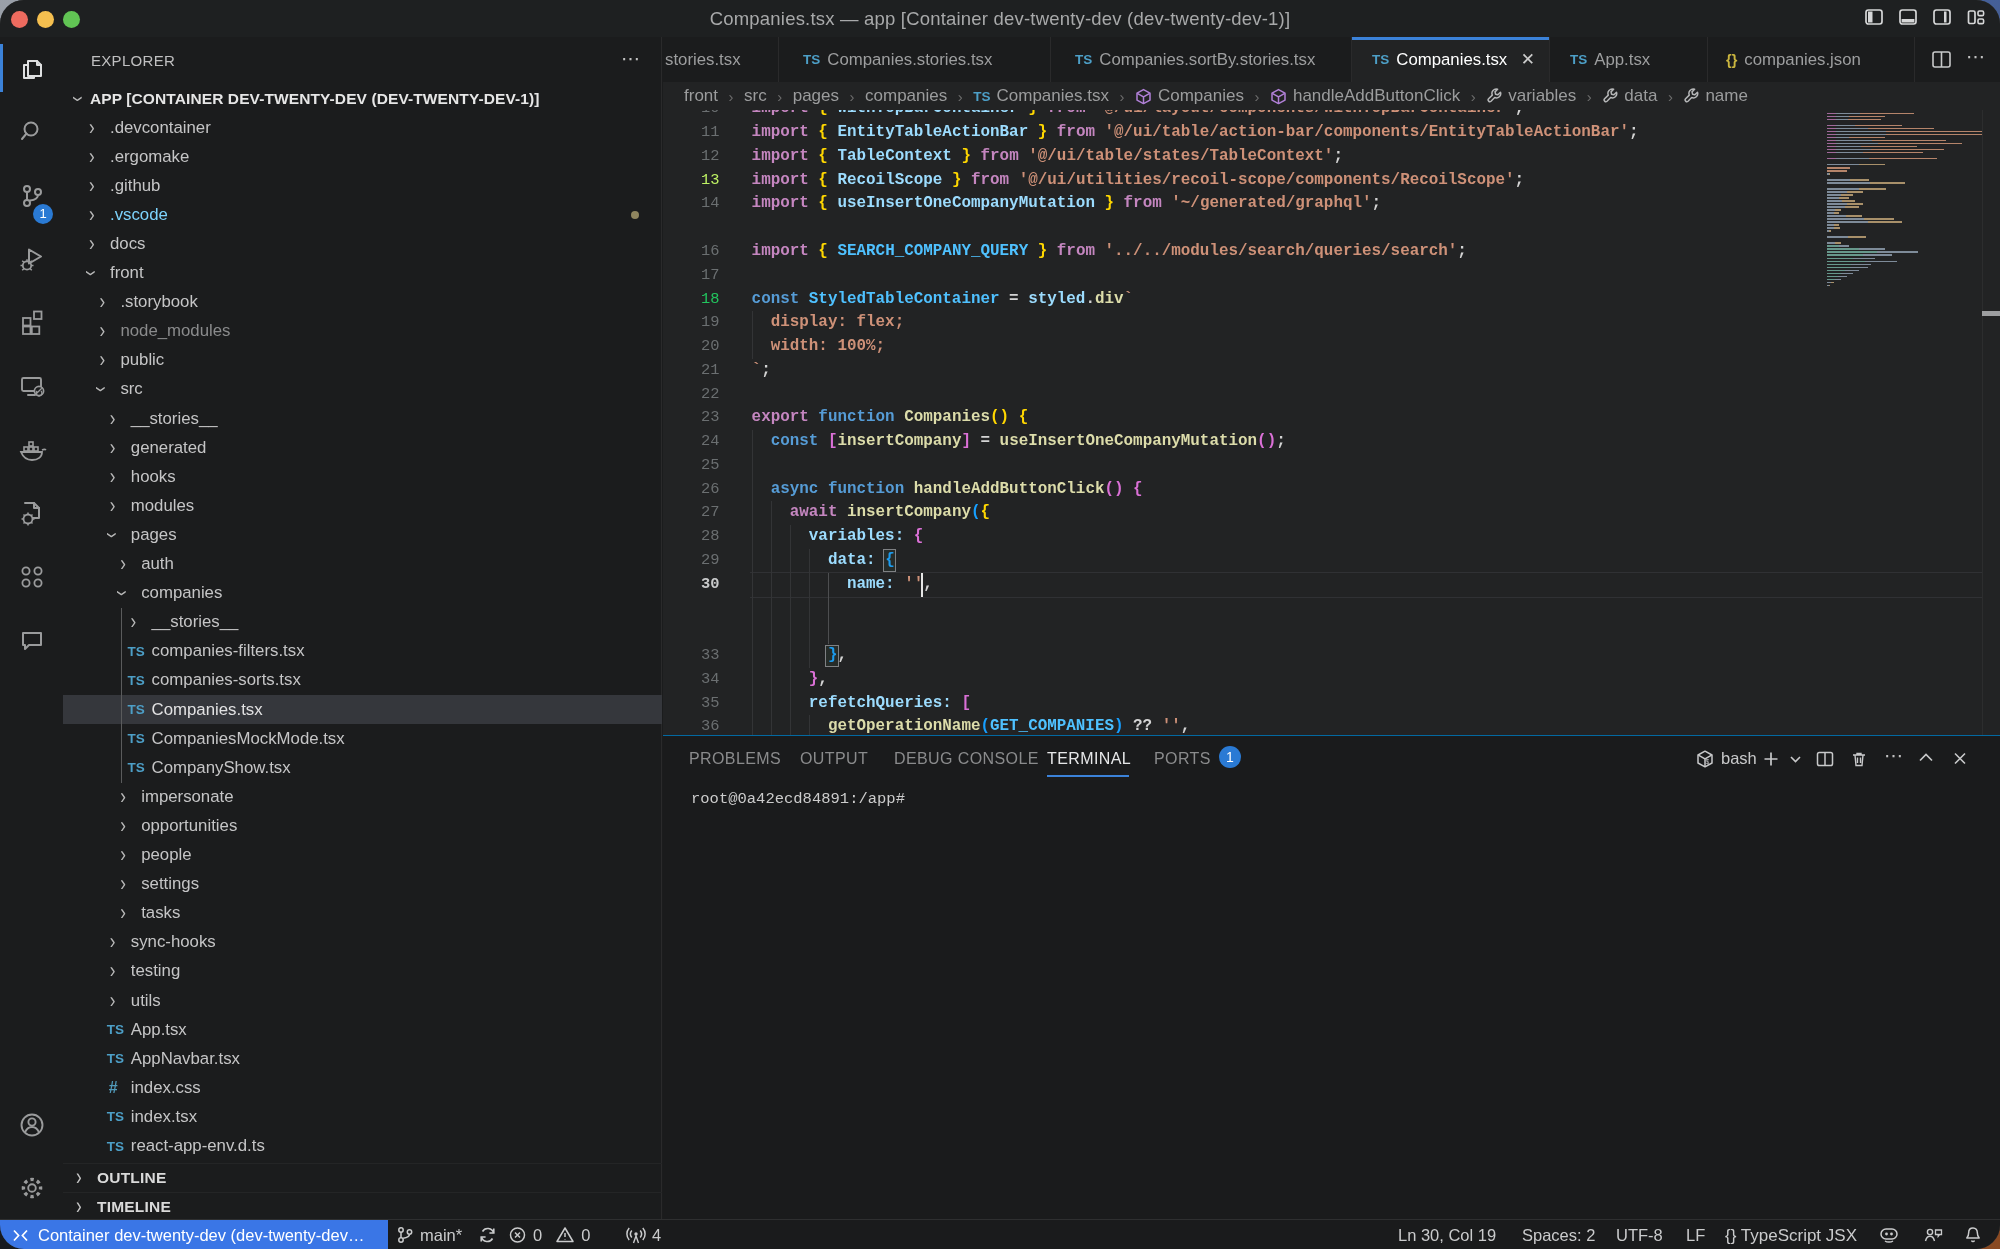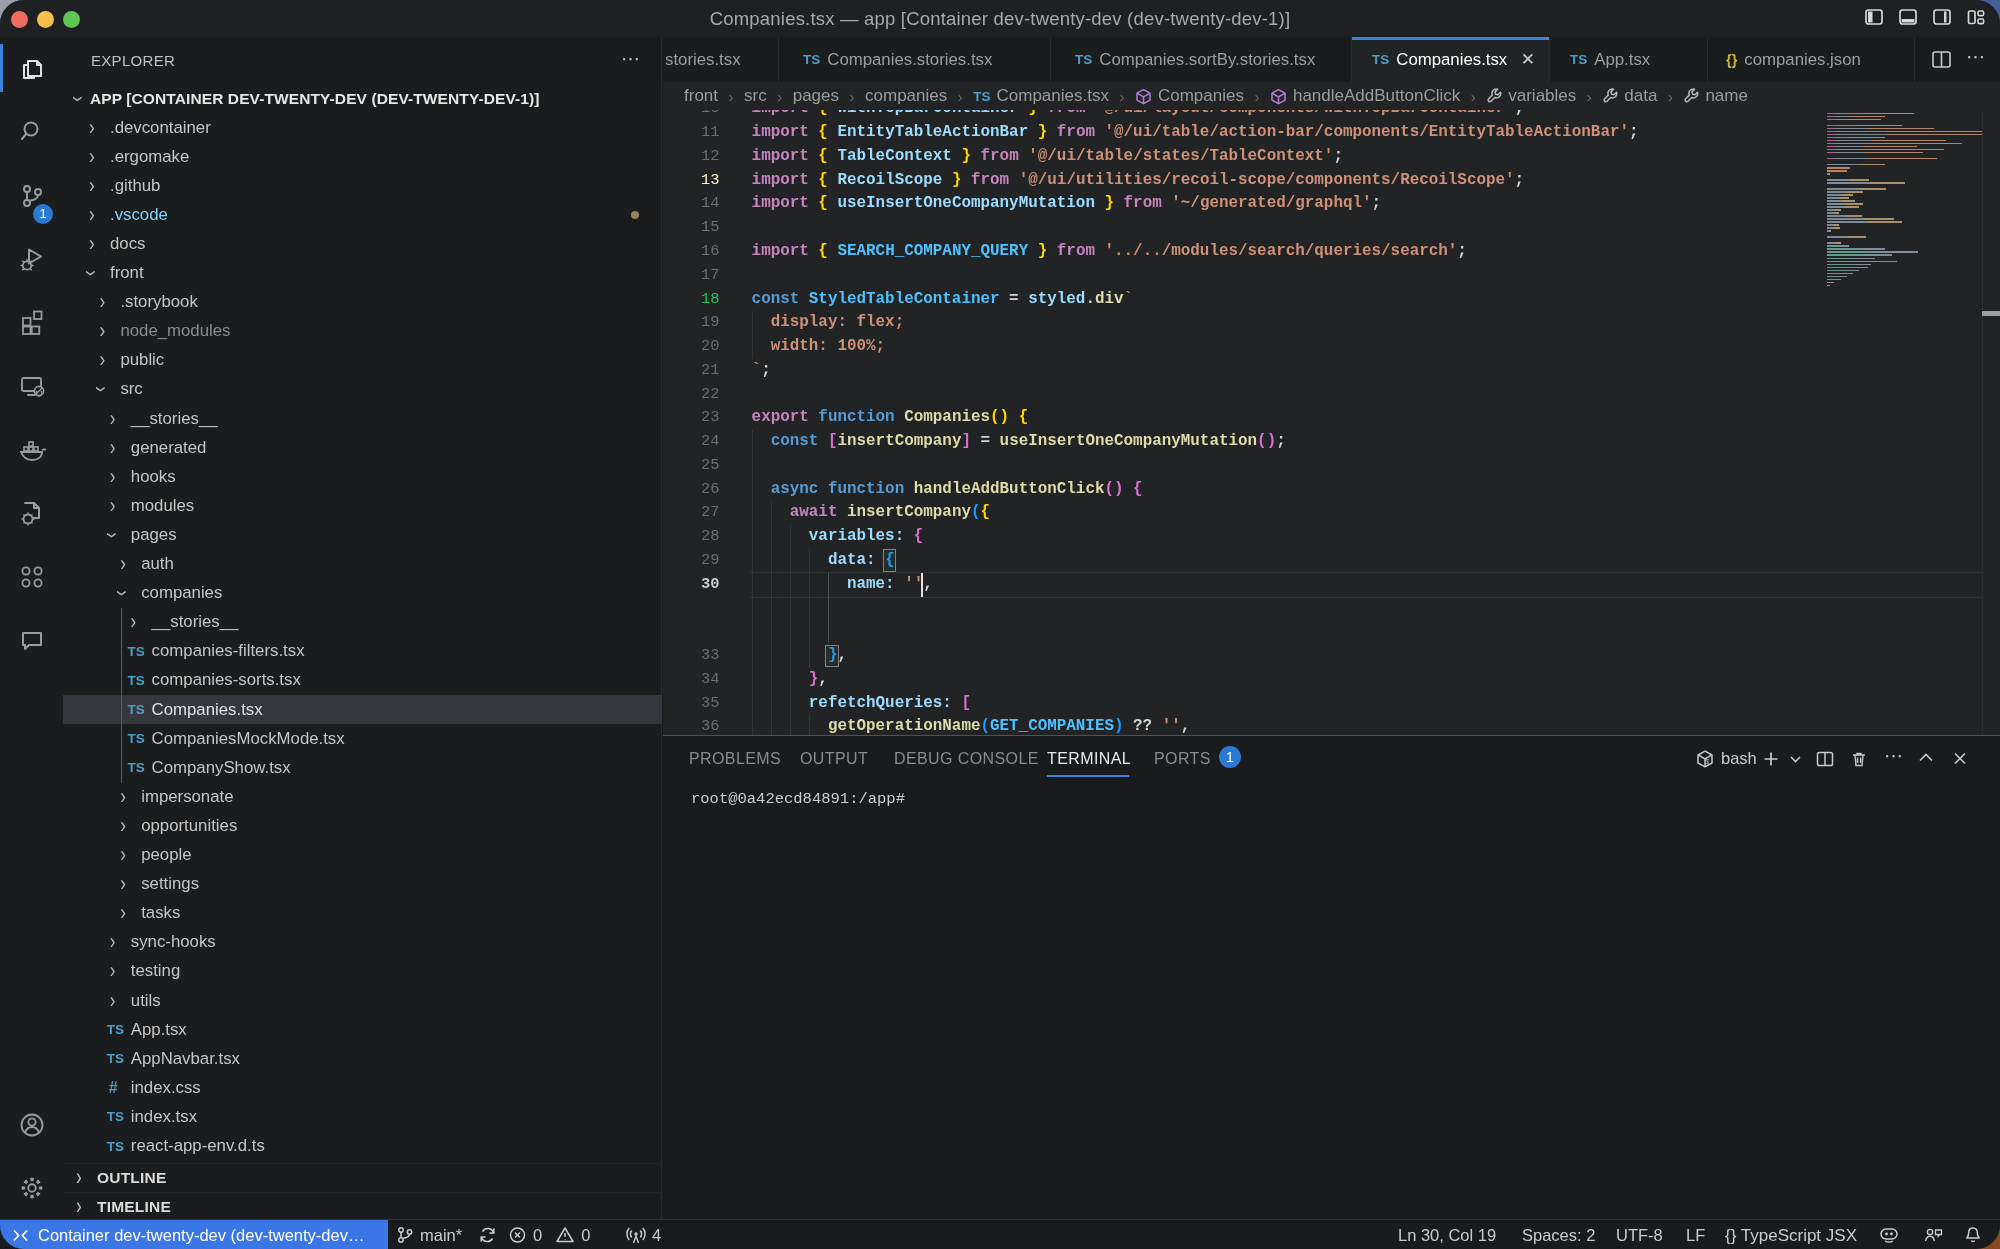--- a/index.html
+++ b/index.html
@@ -284,23 +284,22 @@
         <div class="guide" style="left:88.60000000000002px;top:581.595px;height:23.77px;background:#333436"></div>
         <div class="guide" style="left:107.69200000000002px;top:581.595px;height:23.77px;background:#333436"></div>
         <div class="guide" style="left:126.78400000000002px;top:581.595px;height:23.77px;background:#333436"></div>
         <div class="guide" style="left:88.60000000000002px;top:605.365px;height:23.77px;background:#333436"></div>
         <div class="guide" style="left:107.69200000000002px;top:605.365px;height:23.77px;background:#333436"></div>
         <div class="guide" style="left:126.78400000000002px;top:605.365px;height:23.77px;background:#333436"></div>
         <div class="guide" style="left:145.87600000000003px;top:605.365px;height:23.77px;background:#333436"></div>
         <div class="cl" style="top:-12.655000000000001px"><span class="ln" style="color:#6b6f71">10</span><span class="ct"><span class="k">import</span> <span class="g1">{</span> <span class="v">WithTopBarContainer</span> <span class="g1">}</span> <span class="k">from</span> <span class="s">'@/ui/layout/components/WithTopBarContainer'</span><span class="p">;</span></span></div>
         <div class="cl" style="top:11.114999999999995px"><span class="ln" style="color:#6b6f71">11</span><span class="ct"><span class="k">import</span> <span class="g1">{</span> <span class="v">EntityTableActionBar</span> <span class="g1">}</span> <span class="k">from</span> <span class="s">'@/ui/table/action-bar/components/EntityTableActionBar'</span><span class="p">;</span></span></div>
         <div class="cl" style="top:34.88500000000002px"><span class="ln" style="color:#6b6f71">12</span><span class="ct"><span class="k">import</span> <span class="g1">{</span> <span class="v">TableContext</span> <span class="g1">}</span> <span class="k">from</span> <span class="s">'@/ui/table/states/TableContext'</span><span class="p">;</span></span></div>
-        <div class="cl" style="top:58.655px"><span class="ln" style="color:#fef9c3">13</span><span class="ct"><span class="k">import</span> <span class="g1">{</span> <span class="v">RecoilScope</span> <span class="g1">}</span> <span class="k">from</span> <span class="s">'@/ui/utilities/recoil-scope/components/RecoilScope'</span><span class="p">;</span></span></div>
+        <div class="cl" style="top:58.655px"><span class="ln" style="color:#bef264">13</span><span class="ct"><span class="k">import</span> <span class="g1">{</span> <span class="v">RecoilScope</span> <span class="g1">}</span> <span class="k">from</span> <span class="s">'@/ui/utilities/recoil-scope/components/RecoilScope'</span><span class="p">;</span></span></div>
         <div class="cl" style="top:82.42500000000001px"><span class="ln" style="color:#6b6f71">14</span><span class="ct"><span class="k">import</span> <span class="g1">{</span> <span class="v">useInsertOneCompanyMutation</span> <span class="g1">}</span> <span class="k">from</span> <span class="s">'~/generated/graphql'</span><span class="p">;</span></span></div>
-        <div class="cl" style="top:106.195px"><span class="ln" style="color:#6b6f71">15</span><span class="ct"></span></div>
         <div class="cl" style="top:129.965px"><span class="ln" style="color:#6b6f71">16</span><span class="ct"><span class="k">import</span> <span class="g1">{</span> <span class="c">SEARCH_COMPANY_QUERY</span> <span class="g1">}</span> <span class="k">from</span> <span class="s">'../../modules/search/queries/search'</span><span class="p">;</span></span></div>
         <div class="cl" style="top:153.735px"><span class="ln" style="color:#6b6f71">17</span><span class="ct"></span></div>
         <div class="cl" style="top:177.505px"><span class="ln" style="color:#22c55e">18</span><span class="ct"><span class="t">const</span> <span class="c">StyledTableContainer</span> <span class="p">=</span> <span class="v">styled</span><span class="p">.</span><span class="f">div</span><span class="s">`</span></span></div>
         <div class="cl" style="top:201.27499999999998px"><span class="ln" style="color:#6b6f71">19</span><span class="ct"><span class="s">  display: flex;</span></span></div>
         <div class="cl" style="top:225.04500000000002px"><span class="ln" style="color:#6b6f71">20</span><span class="ct"><span class="s">  width: 100%;</span></span></div>
         <div class="cl" style="top:248.815px"><span class="ln" style="color:#6b6f71">21</span><span class="ct"><span class="s">`</span><span class="p">;</span></span></div>
         <div class="cl" style="top:272.585px"><span class="ln" style="color:#6b6f71">22</span><span class="ct"></span></div>
         <div class="cl" style="top:296.355px"><span class="ln" style="color:#6b6f71">23</span><span class="ct"><span class="k">export</span> <span class="t">function</span> <span class="f">Companies</span><span class="g1">()</span> <span class="g1">{</span></span></div>
         <div class="cl" style="top:320.125px"><span class="ln" style="color:#6b6f71">24</span><span class="ct">  <span class="t">const</span> <span class="g2">[</span><span class="f">insertCompany</span><span class="g2">]</span> <span class="p">=</span> <span class="f">useInsertOneCompanyMutation</span><span class="g2">()</span><span class="p">;</span></span></div>
         <div class="cl" style="top:343.895px"><span class="ln" style="color:#6b6f71">25</span><span class="ct"></span></div>

